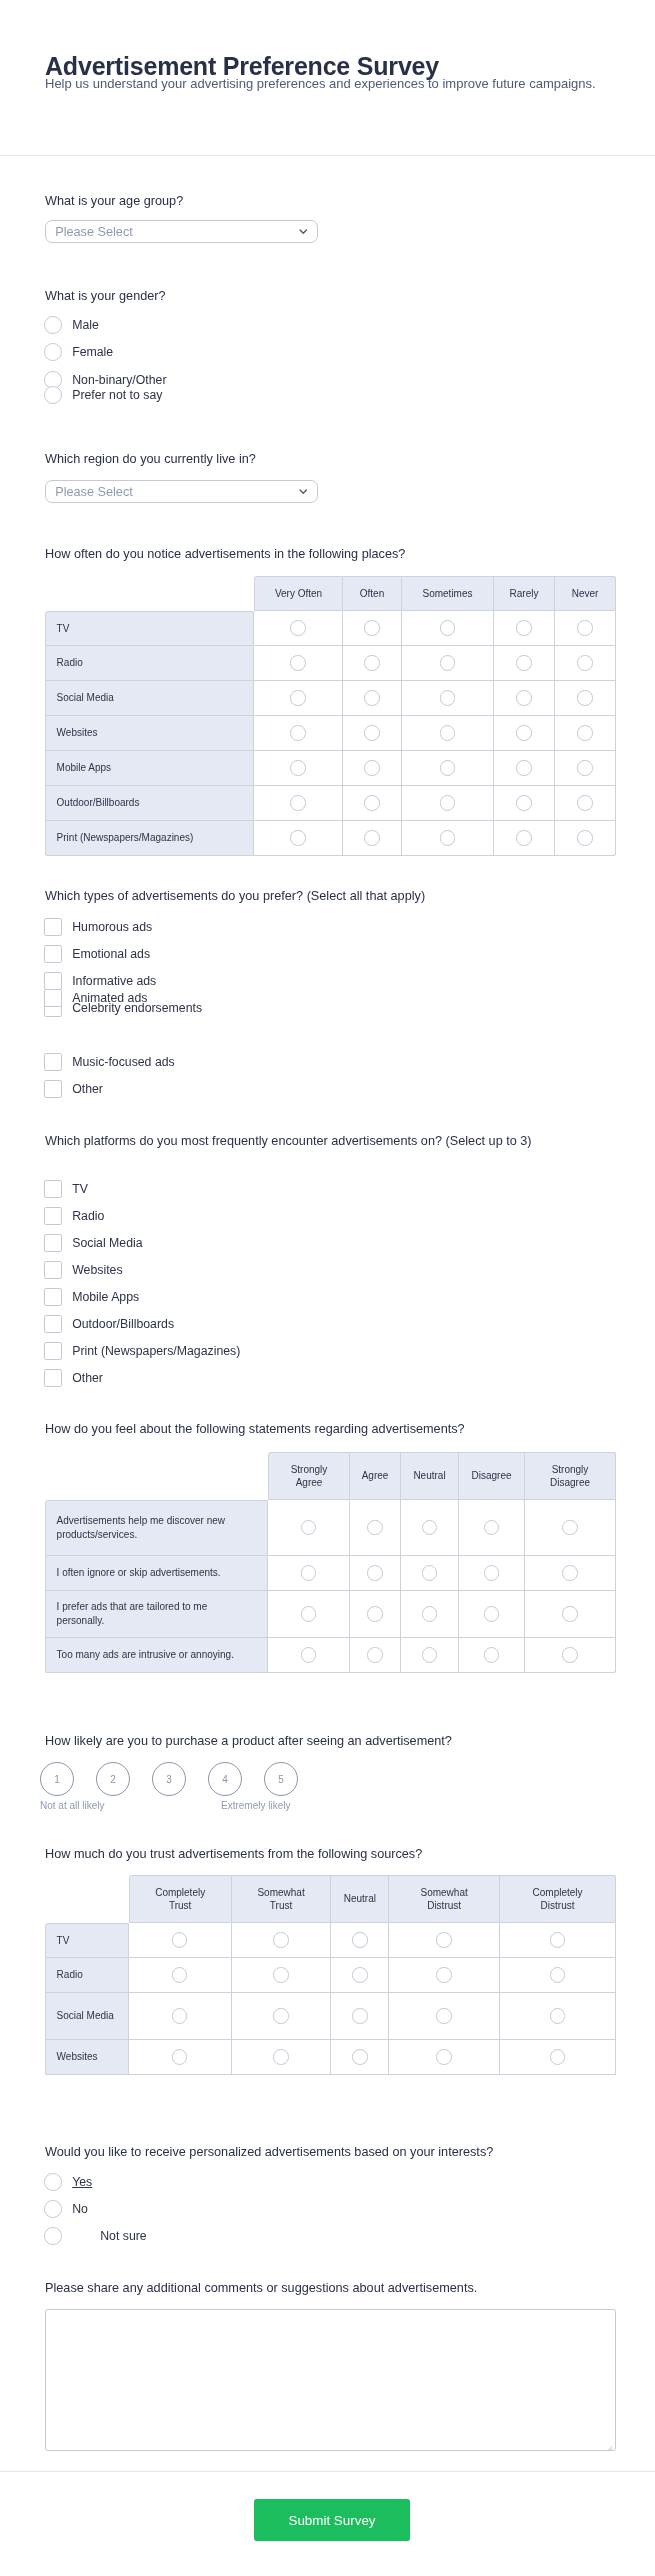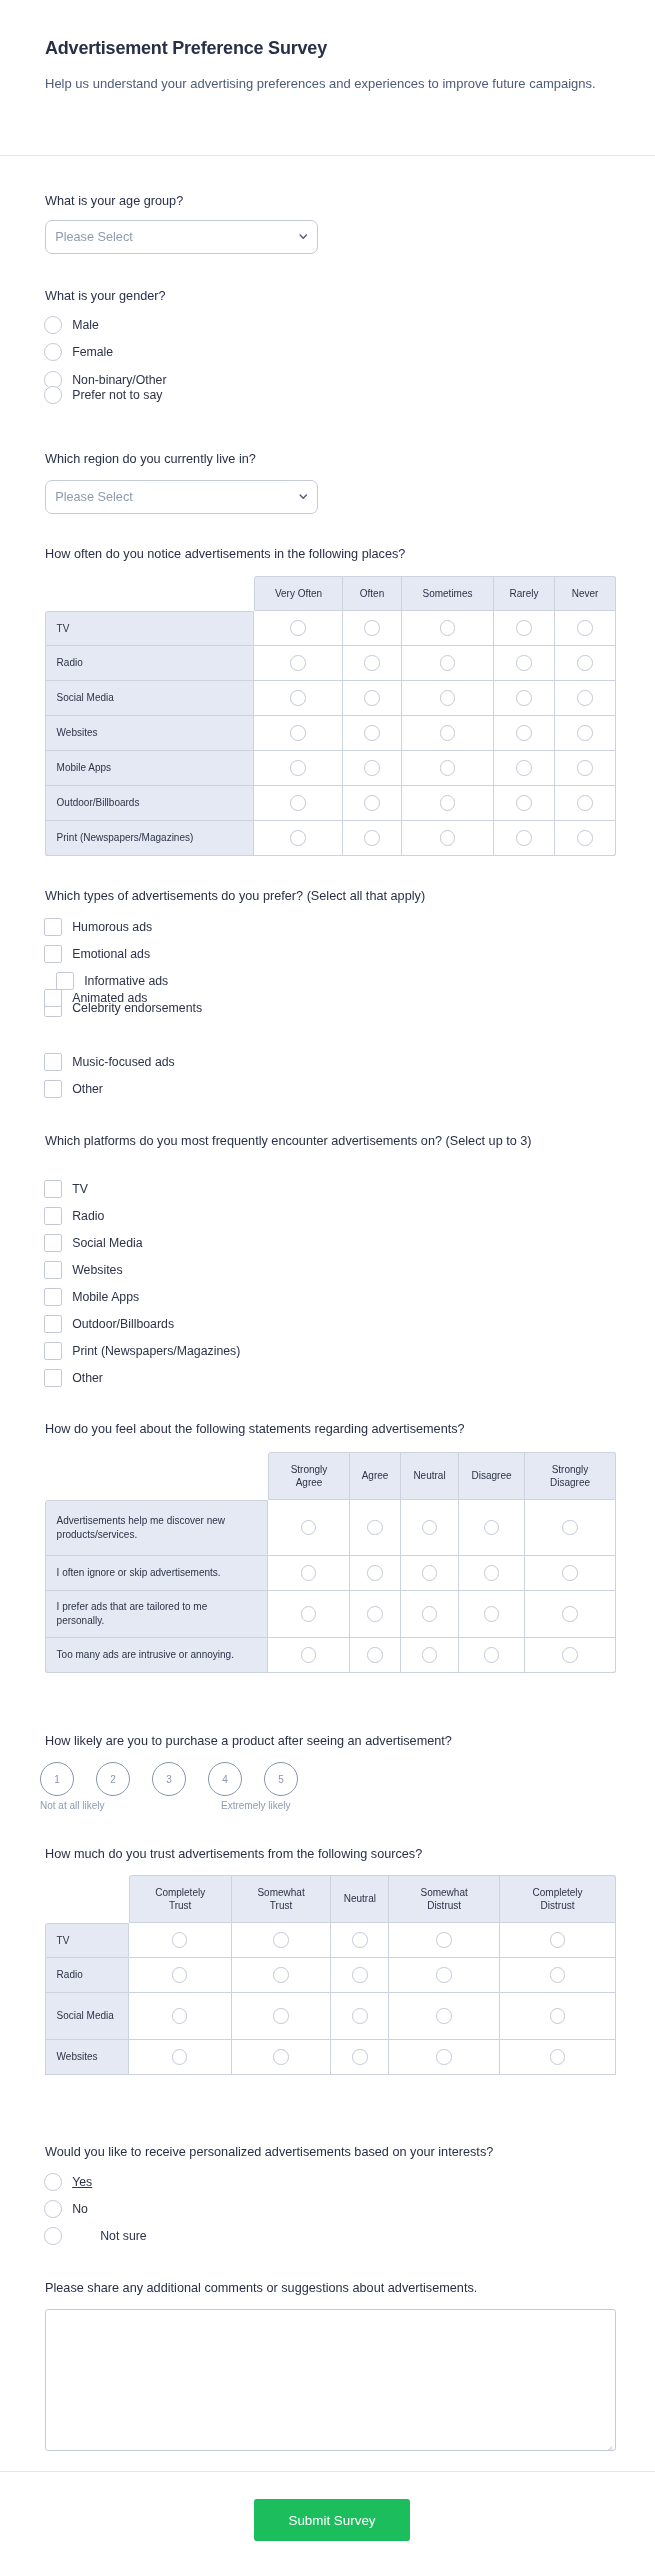--- a/index.html
+++ b/index.html
@@ -1,23 +1,23 @@
 <!DOCTYPE html>
 <html style="font-size:11.3px"><head>
 <meta charset="utf-8">
 <style>
   * { box-sizing: border-box; margin: 0; padding: 0; }
   html, body { width: 655px; height: 2576px; background: #ffffff; }
   body { position: relative; font-family: "Liberation Sans", sans-serif; color: #2d3348; overflow: hidden; }
   .abs { position: absolute; }
-  .title { left: 45px; top: 38px; font-size: 18px; font-weight: bold; color: #283047; letter-spacing: -0.2px; white-space: nowrap; }
+  .title { left: 45px; top: 52px; font-size: 25px; font-weight: bold; color: #283047; letter-spacing: -0.2px; white-space: nowrap; }
   .subtitle { left: 45px; top: 73px; width: 571px; font-size: 13px; line-height: 22px; color: #4e5b77; }
   .hr { left: 0; width: 655px; height: 1.4px; background: #e1e5ee; }
   .q-label { left: 45px; font-size: 12.7px; color: #283047; line-height: 17.6px; width: 574px; }
-  .select { left: 45px; width: 273px; height: 34px; border: 0.7px solid #c5cad6; border-radius: 7px; background: #fff; display: flex; align-items: center; justify-content: space-between; padding: 0 8.5px 0 9.2px; }
+  .select { left: 45px; width: 273px; height: 23px; border: 0.7px solid #c5cad6; border-radius: 7px; background: #fff; display: flex; align-items: center; justify-content: space-between; padding: 0 8.5px 0 9.2px; }
   .select .ph { font-size: 12.7px; color: #8d9bb2; }
   .select .chev { width: 10px; height: 10px; display: flex; align-items: center; justify-content: center; }
   .opt { left: 44px; display: flex; align-items: center; height: 18.3px; }
   .radio { width: 17.6px; height: 17.6px; border: 1.1px solid #c4c9d5; border-radius: 50%; background: #fff; flex: none; }
   .cbox { width: 17.6px; height: 17.6px; border: 1.1px solid #c4c9d5; border-radius: 2.1px; background: #fff; flex: none; }
   .opt-label { margin-left: 10.6px; font-size: 12.3px; color: #2d3348; white-space: nowrap; }
   table.matrix { position: absolute; border-collapse: separate; border-spacing: 0; }
   table.matrix th, table.matrix td { border-right: 0.7px solid #ccd2de; border-bottom: 0.7px solid #ccd2de; padding: 0; }
   table.matrix th.col { background: #e4e9f3; font-weight: normal; font-size: 10px; color: #2d3348; text-align: center; line-height: 13.4px; border-top: 0.7px solid #ccd2de; }
   table.matrix th.col.first { border-left: 0.7px solid #ccd2de; border-top-left-radius: 2.8px; }
@@ -306,21 +306,21 @@
 <button class="abs submit">Submit Survey</button>
 
 <div class="abs opt" style="top: 918px;">
     <span class="cbox"></span>
     <span class="opt-label">Humorous ads</span>
   </div>
 <div class="abs opt" style="top: 945px;">
     <span class="cbox"></span>
     <span class="opt-label">Emotional ads</span>
   </div>
-<div class="abs opt" style="top: 972px; margin-left: 12px;">
+<div class="abs opt" style="top: 972px;">
     <span class="cbox"></span>
     <span class="opt-label">Informative ads</span>
   </div>
 <div class="abs opt" style="top: 999px;">
     <span class="cbox"></span>
     <span class="opt-label">Celebrity endorsements</span>
   </div>
 <div class="abs opt" style="top: 989px;">
     <span class="cbox"></span>
     <span class="opt-label">Animated ads</span>

